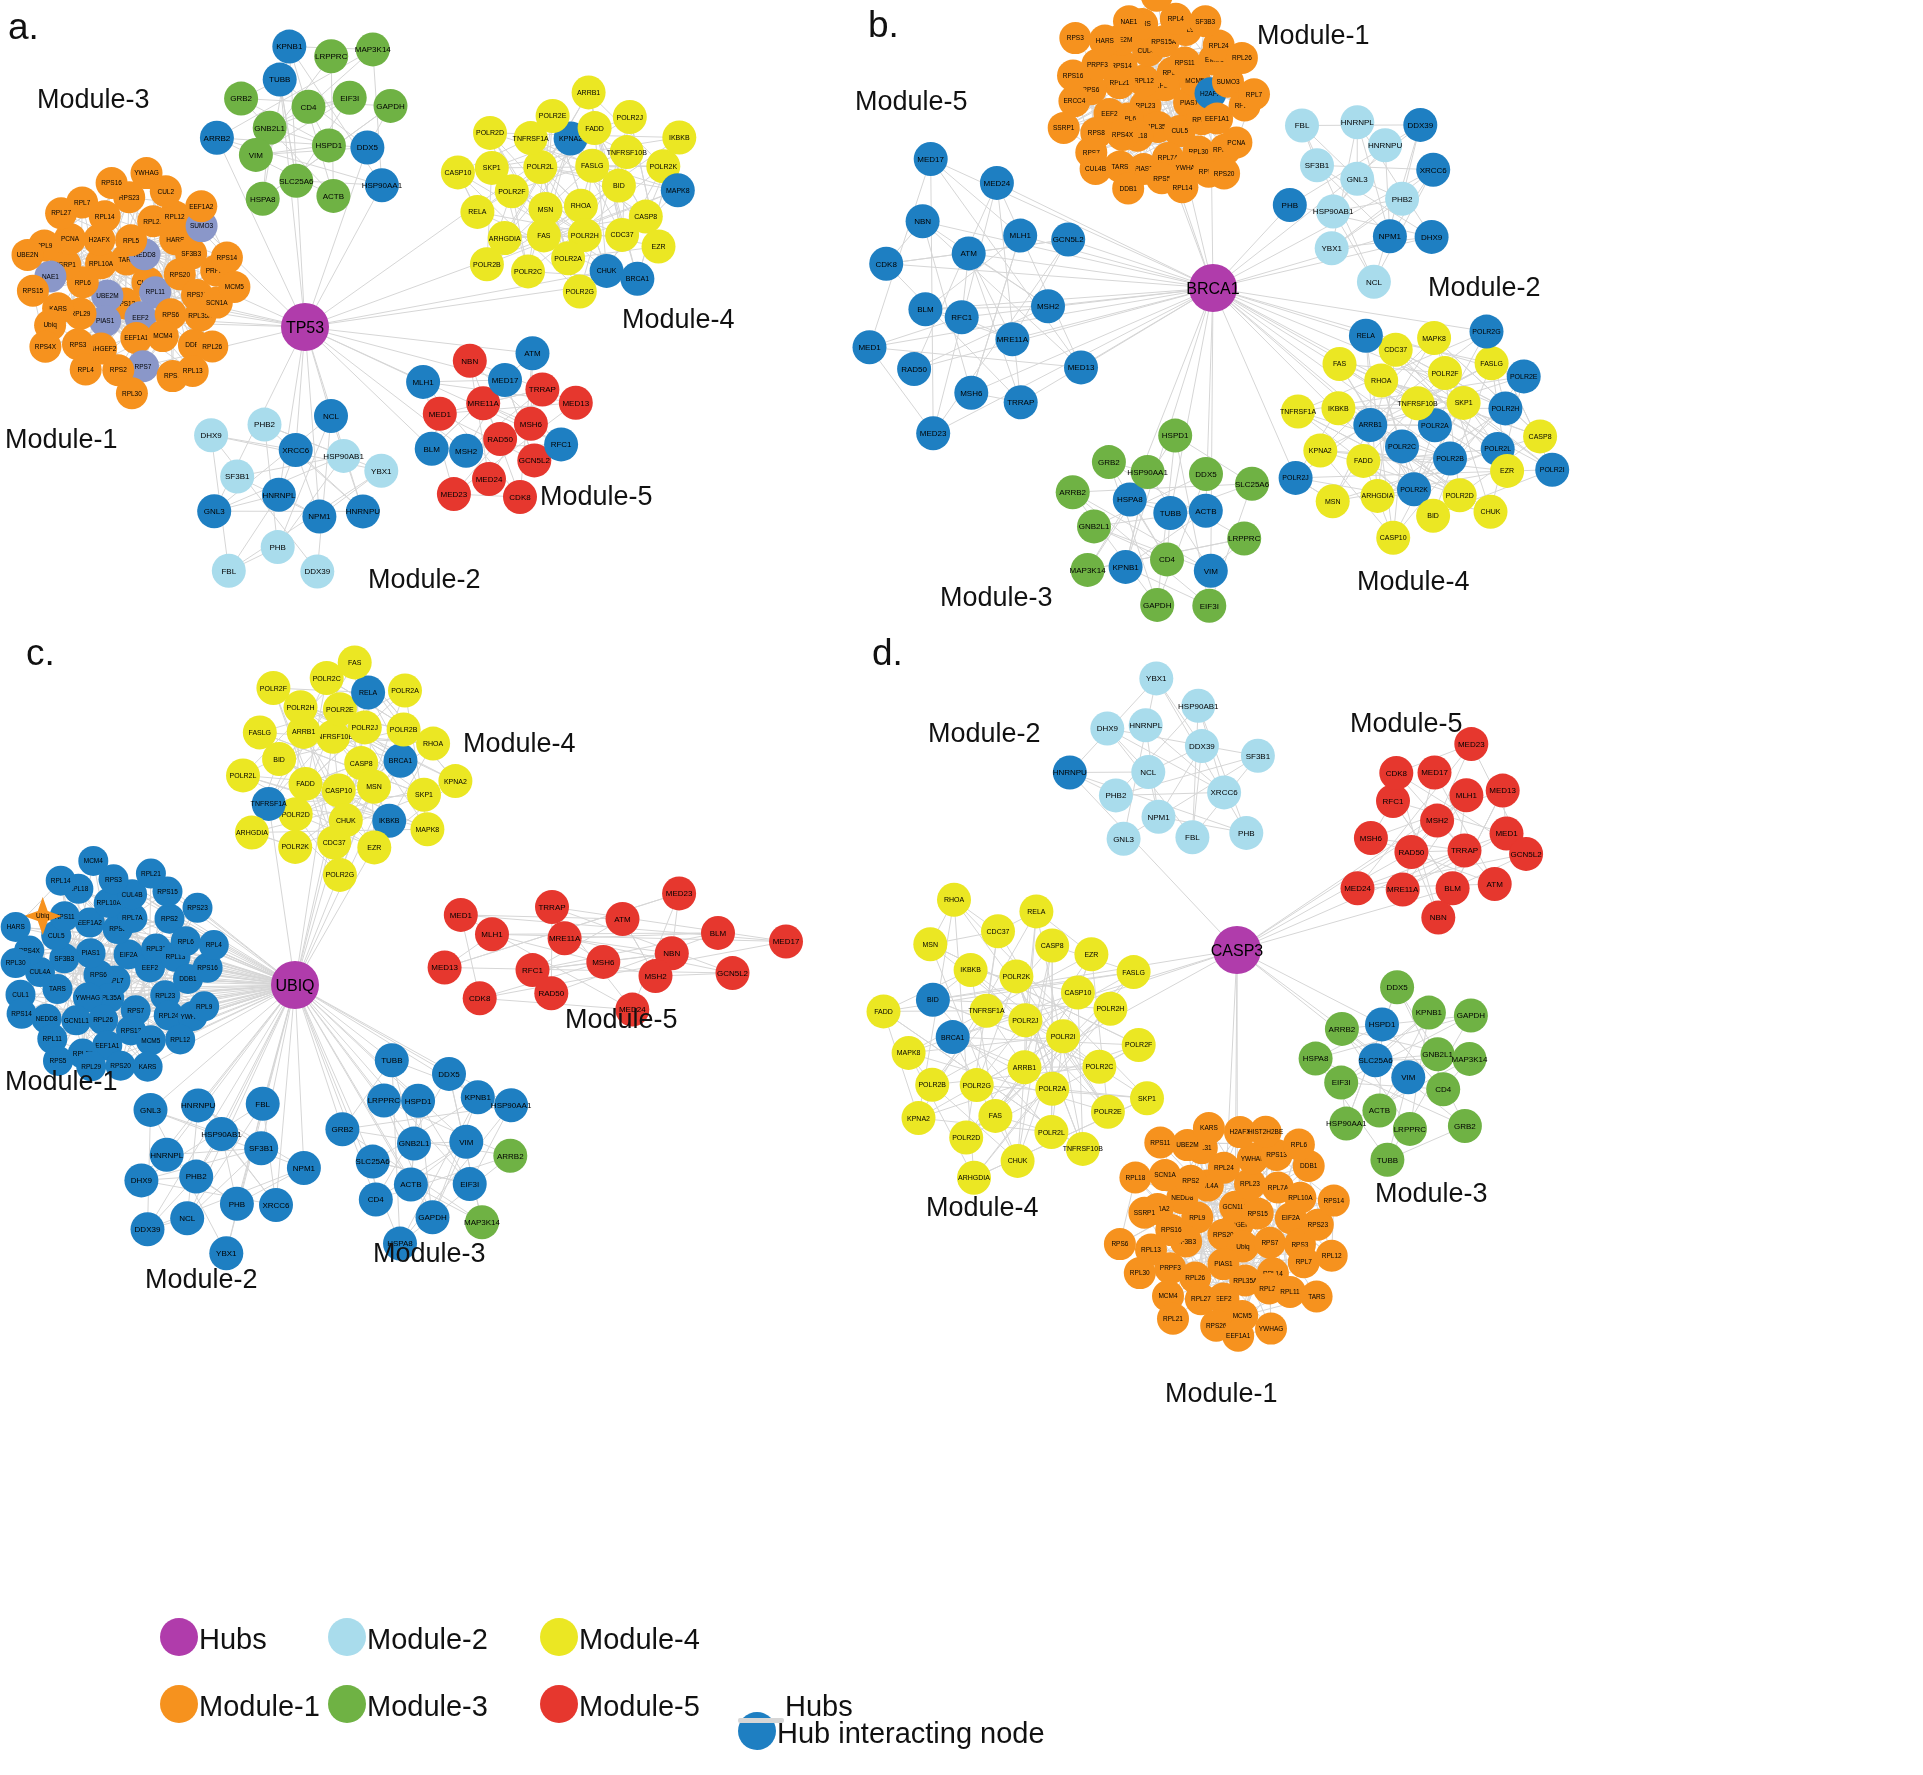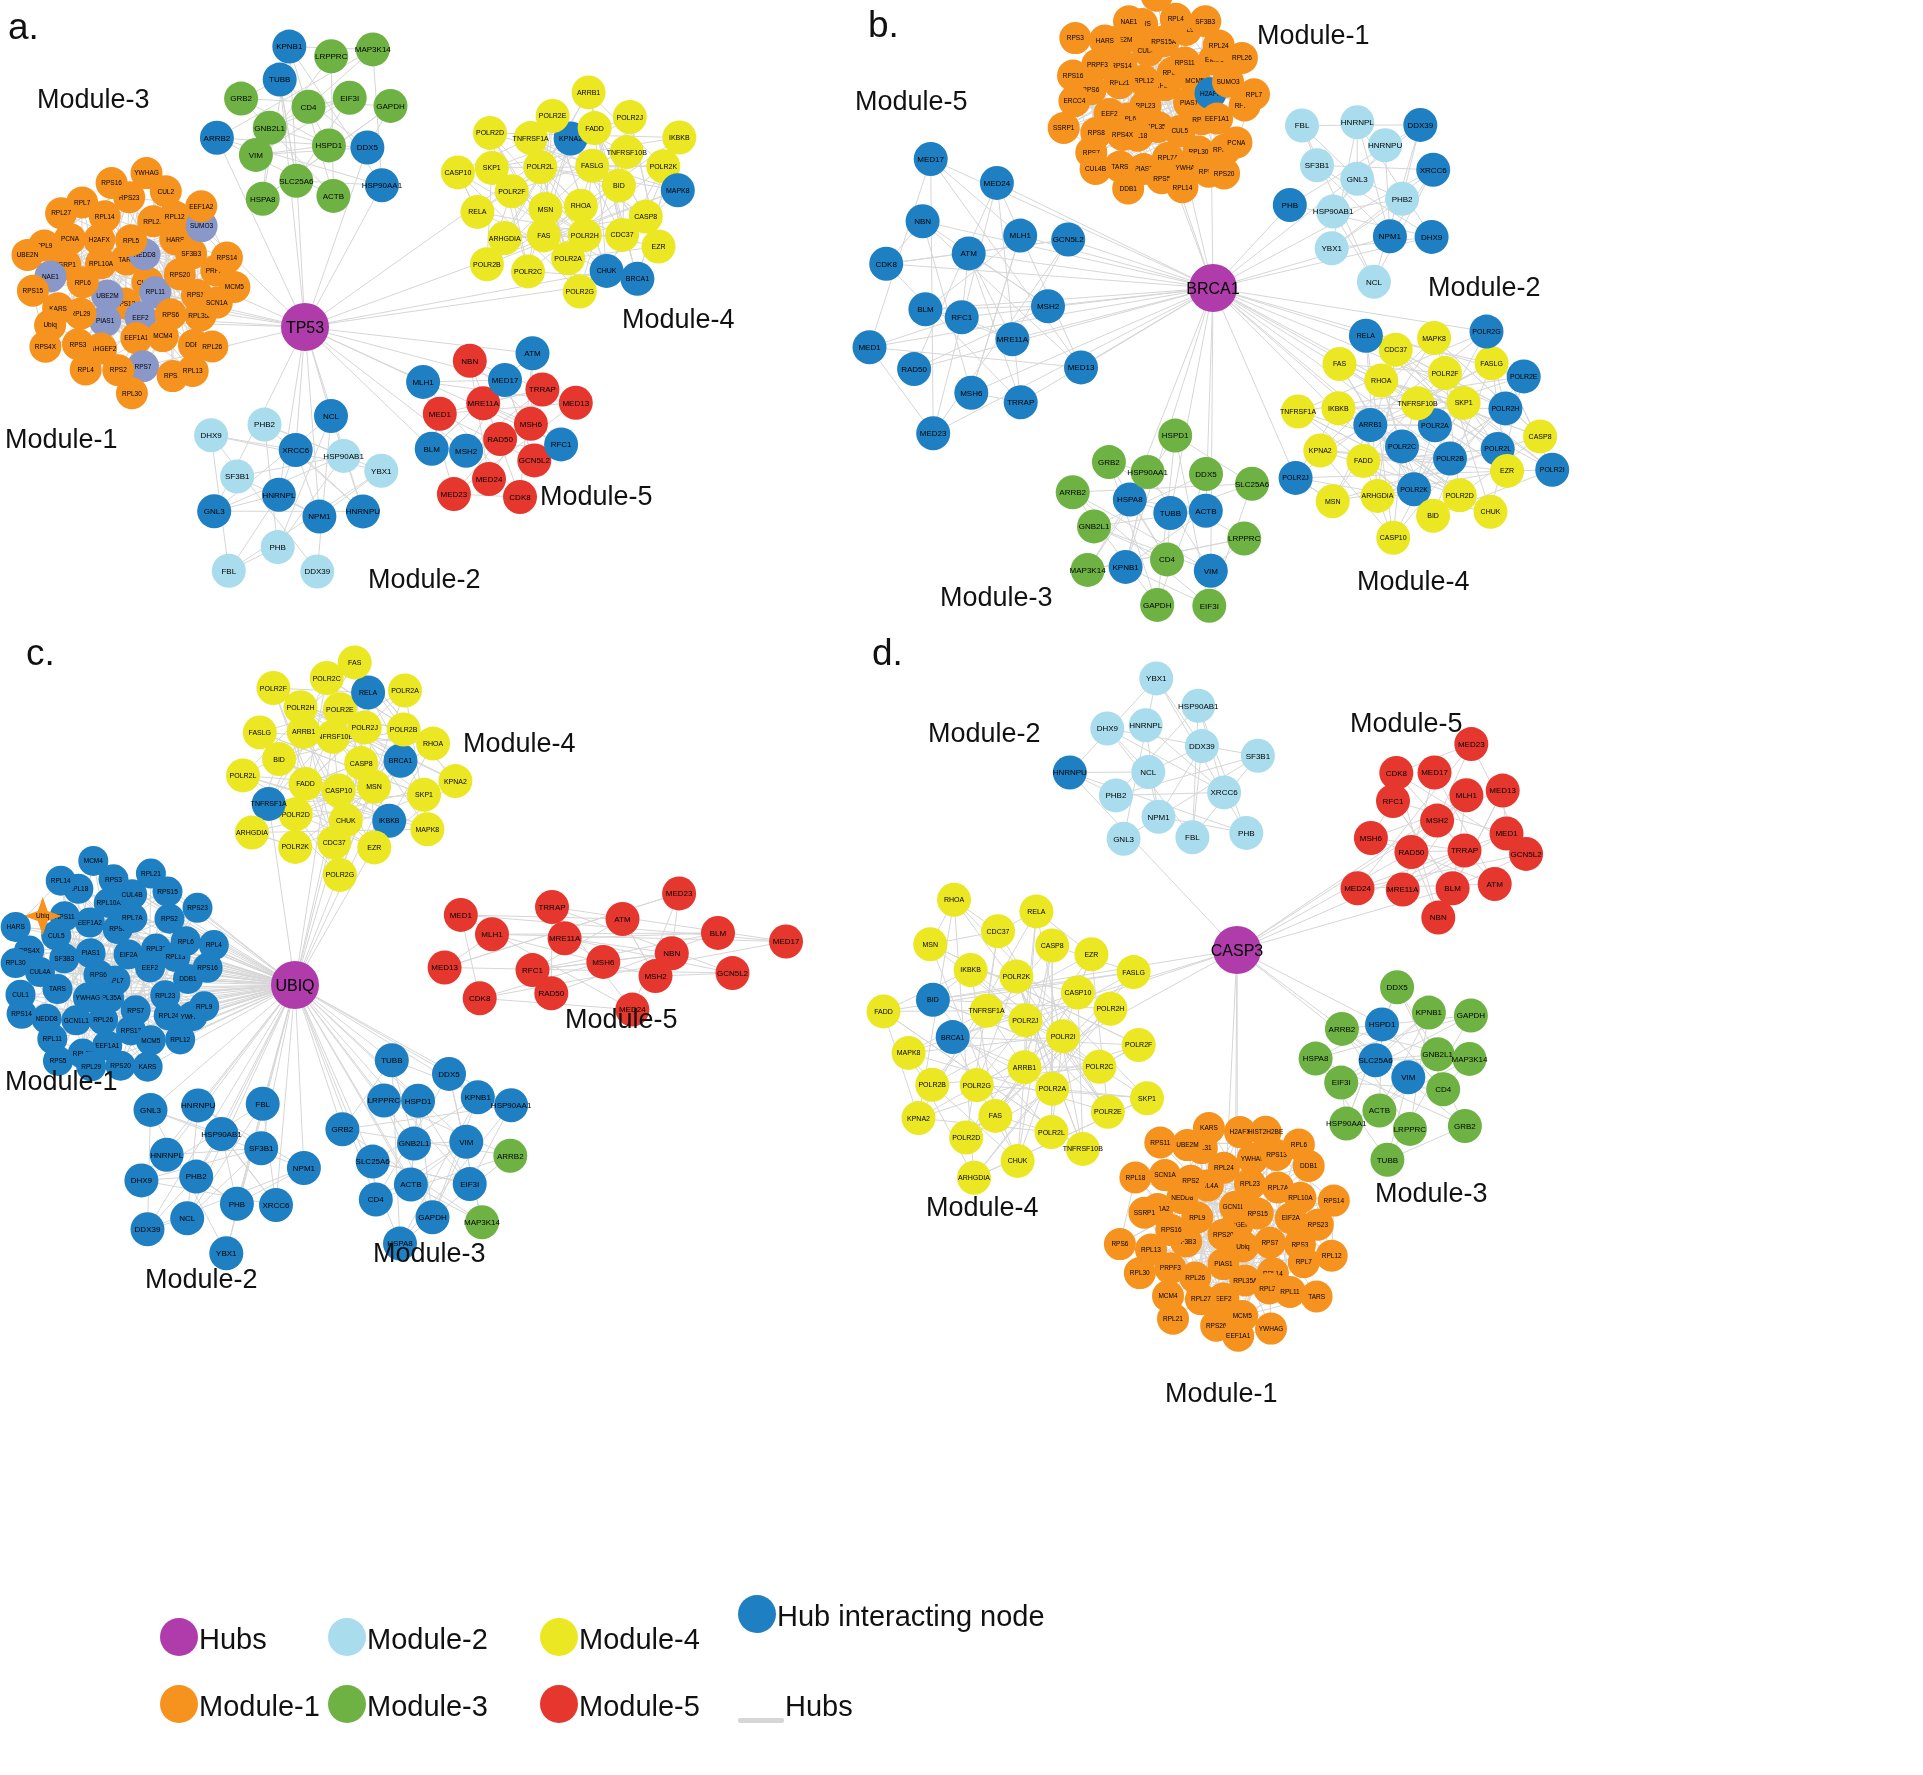--- a/index.html
+++ b/index.html
@@ -2727,21 +2727,21 @@
     <span class="leg-label">Hubs</span>
   </div>
   <div class="leg-item" style="left:328px;top:1614px">
     <span class="sw" style="background: rgb(169, 220, 236);"></span>
     <span class="leg-label">Module-2</span>
   </div>
   <div class="leg-item" style="left:540px;top:1614px">
     <span class="sw" style="background: rgb(235, 231, 35);"></span>
     <span class="leg-label">Module-4</span>
   </div>
-  <div class="leg-item" style="left:738px;top:1591px">
+  <div class="leg-item" style="left:738px;top:1708px">
     <span class="sw" style="background: rgb(30, 127, 194);"></span>
     <span class="leg-label">Hub interacting node</span>
   </div>
   <div class="leg-item" style="left:160px;top:1681px">
     <span class="sw" style="background: rgb(246, 146, 30);"></span>
     <span class="leg-label">Module-1</span>
   </div>
   <div class="leg-item" style="left:328px;top:1681px">
     <span class="sw" style="background: rgb(111, 178, 68);"></span>
     <span class="leg-label">Module-3</span>

